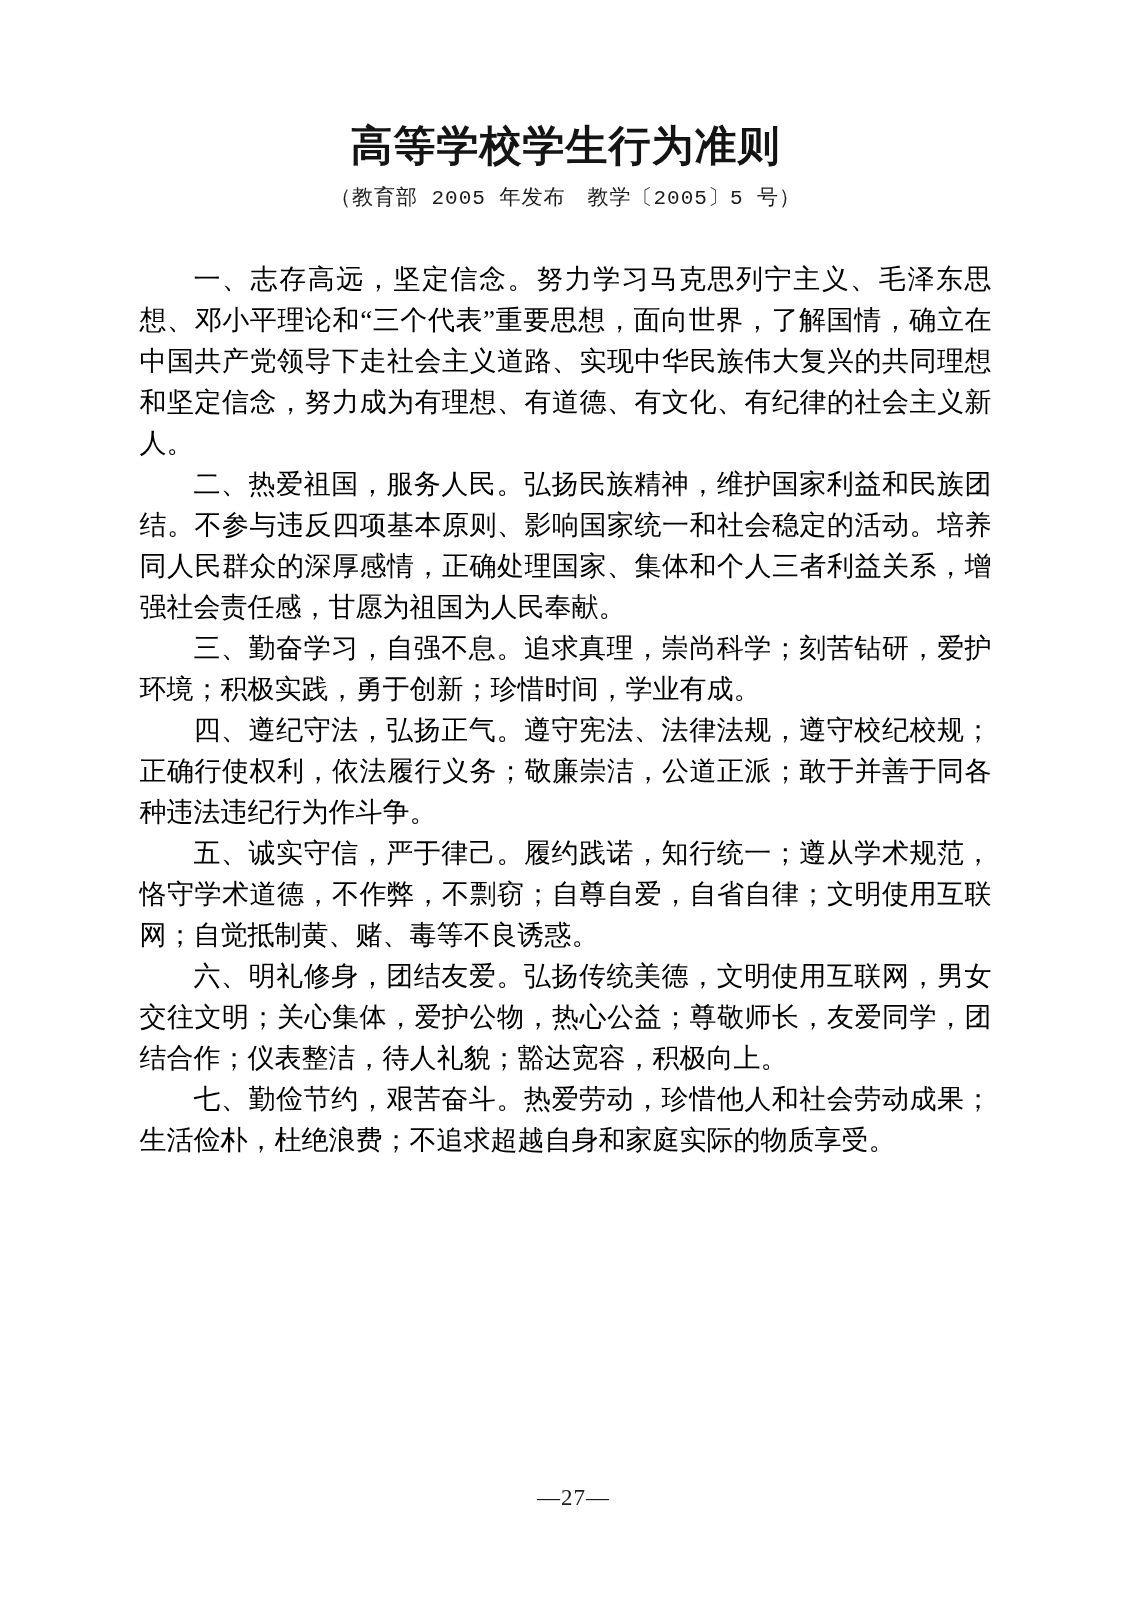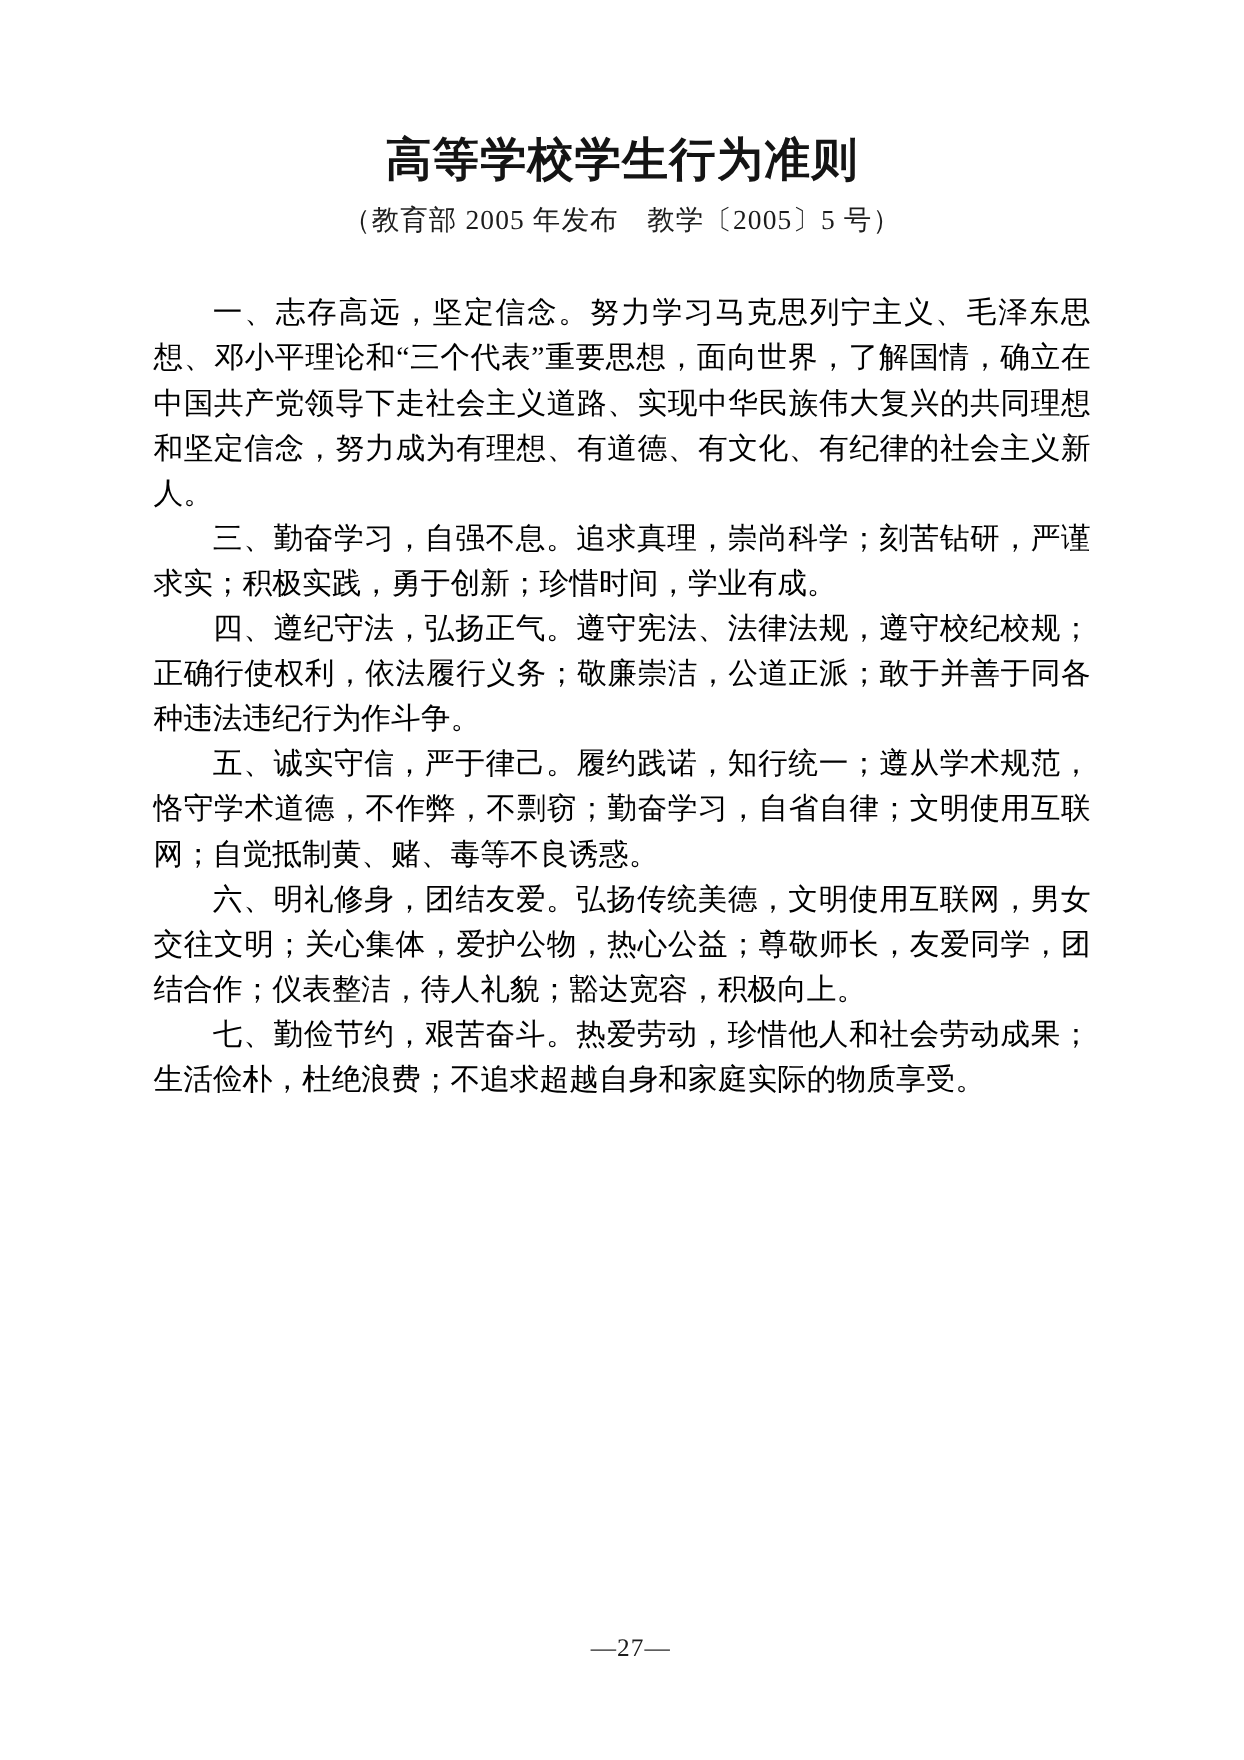--- a/index.html
+++ b/index.html
@@ -23,23 +23,24 @@
     text-align: center;
     font-size: 42px;
     font-weight: bold;
     letter-spacing: 1px;
     line-height: 1.2;
     color: #141414;
   }
   .subtitle {
     margin-top: 12px;
     text-align: center;
-    font-size: 25px;
+    font-size: 21px;
     letter-spacing: 1px;
     color: #1c1c1c;
+    font-family: Liberation Mono, monospace;
   }
   .content {
     width: 852px;
     margin: 48px auto 0 auto;
     font-size: 27px;
     line-height: 41px;
     text-align: justify;
     text-justify: inter-character;
     color: #000000;
   }
@@ -61,21 +62,22 @@
 </head>
 <body>
 
 <div class="page">
   <h1 class="title">高等学校学生行为准则</h1>
 
   <div class="subtitle">（教育部 2005 年发布　教学〔2005〕5 号）</div>
 
   <div class="content">
     <p>一、志存高远，坚定信念。努力学习马克思列宁主义、毛泽东思想、邓小平理论和“三个代表”重要思想，面向世界，了解国情，确立在中国共产党领导下走社会主义道路、实现中华民族伟大复兴的共同理想和坚定信念，努力成为有理想、有道德、有文化、有纪律的社会主义新人。</p>
-    <p>三、勤奋学习，自强不息。追求真理，崇尚科学；刻苦钻研，严谨求实；积极实践，勇于创新；珍惜时间，学业有成。</p>
+    <p>二、热爱祖国，服务人民。弘扬民族精神，维护国家利益和民族团结。不参与违反四项基本原则、影响国家统一和社会稳定的活动。培养同人民群众的深厚感情，正确处理国家、集体和个人三者利益关系，增强社会责任感，甘愿为祖国为人民奉献。</p>
+    <p>三、勤奋学习，自强不息。追求真理，崇尚科学；刻苦钻研，爱护环境；积极实践，勇于创新；珍惜时间，学业有成。</p>
     <p>四、遵纪守法，弘扬正气。遵守宪法、法律法规，遵守校纪校规；正确行使权利，依法履行义务；敬廉崇洁，公道正派；敢于并善于同各种违法违纪行为作斗争。</p>
-    <p>五、诚实守信，严于律己。履约践诺，知行统一；遵从学术规范，恪守学术道德，不作弊，不剽窃；勤奋学习，自省自律；文明使用互联网；自觉抵制黄、赌、毒等不良诱惑。</p>
+    <p>五、诚实守信，严于律己。履约践诺，知行统一；遵从学术规范，恪守学术道德，不作弊，不剽窃；自尊自爱，自省自律；文明使用互联网；自觉抵制黄、赌、毒等不良诱惑。</p>
     <p>六、明礼修身，团结友爱。弘扬传统美德，文明使用互联网，男女交往文明；关心集体，爱护公物，热心公益；尊敬师长，友爱同学，团结合作；仪表整洁，待人礼貌；豁达宽容，积极向上。</p>
     <p>七、勤俭节约，艰苦奋斗。热爱劳动，珍惜他人和社会劳动成果；生活俭朴，杜绝浪费；不追求超越自身和家庭实际的物质享受。</p>
   </div>
 
   <div class="page-number">—27—</div>
 </div>
 
 </body></html>

